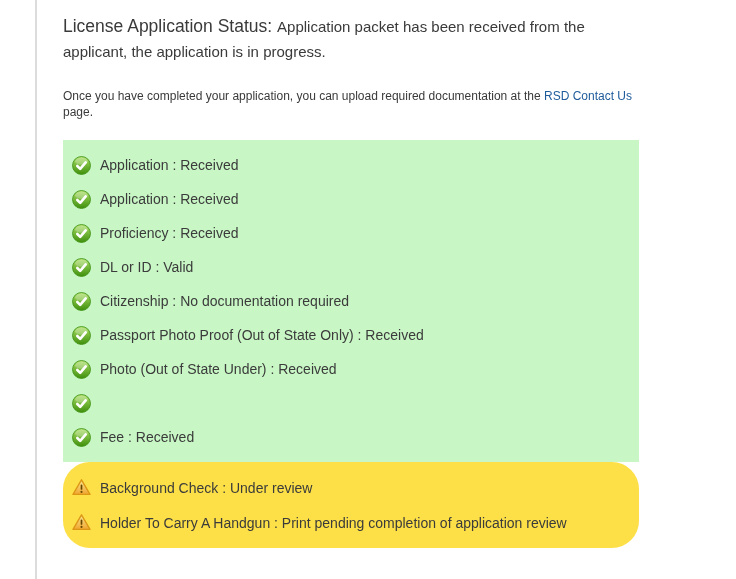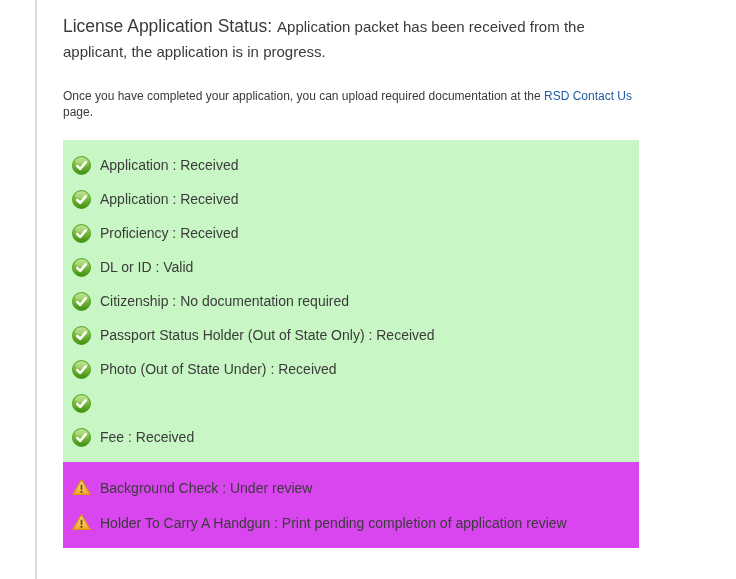--- a/index.html
+++ b/index.html
@@ -52,21 +52,22 @@
   }
   .status-list {
     margin: 0;
     padding: 8px 0;
   }
   .list-completed {
     margin-top: 20px;
     background: #c8f7c5;
   }
   .list-pending {
-    background: #d946ef;
+    background: #fde047;
+    border-radius: 27px;
   }
   .row {
     display: flex;
     align-items: center;
     height: 34px;
     padding-left: 9px;
     font-size: 14px;
     color: #3b3b3b;
   }
   .list-pending .row { height: 35px; }
@@ -162,21 +163,21 @@
       </div>
 
       <div class="row">
         <span class="icon">
             <svg viewBox="0 0 19 19" width="19" height="19">
               <circle cx="9.5" cy="9.5" r="9" fill="url(#checkGrad)" stroke="#3c9010" stroke-width="0.8"></circle>
               <ellipse cx="9.5" cy="5.2" rx="6.3" ry="3.6" fill="#ffffff" opacity="0.28"></ellipse>
               <path d="M5.3 10 L8.2 12.9 L13.7 6.4" stroke="#ffffff" stroke-width="2.6" fill="none" stroke-linecap="round" stroke-linejoin="round"></path>
             </svg>
           </span>
-        <span class="row-text"><span>Passport Status Holder (Out of State Only)</span><span class="sep"> : </span><span>Received</span></span>
+        <span class="row-text"><span>Passport Photo Proof (Out of State Only)</span><span class="sep"> : </span><span>Received</span></span>
       </div>
 
       <div class="row">
         <span class="icon">
             <svg viewBox="0 0 19 19" width="19" height="19">
               <circle cx="9.5" cy="9.5" r="9" fill="url(#checkGrad)" stroke="#3c9010" stroke-width="0.8"></circle>
               <ellipse cx="9.5" cy="5.2" rx="6.3" ry="3.6" fill="#ffffff" opacity="0.28"></ellipse>
               <path d="M5.3 10 L8.2 12.9 L13.7 6.4" stroke="#ffffff" stroke-width="2.6" fill="none" stroke-linecap="round" stroke-linejoin="round"></path>
             </svg>
           </span>

